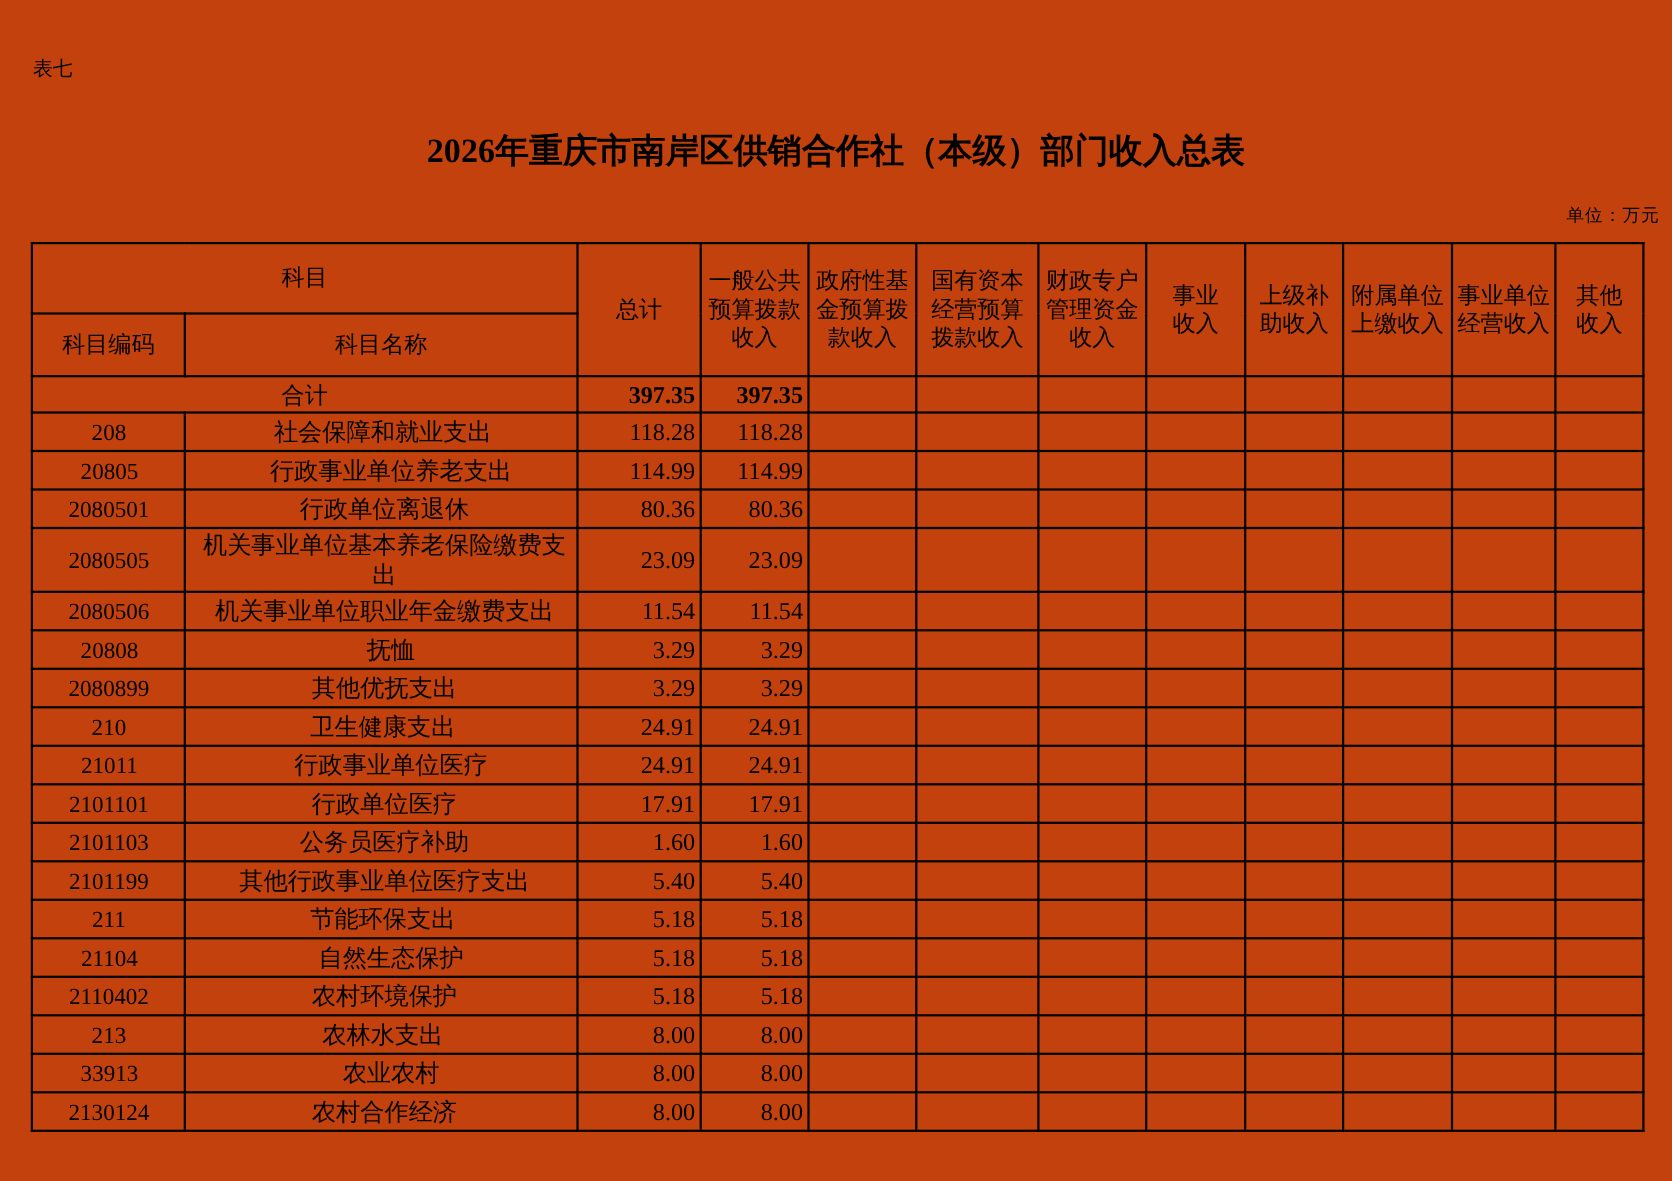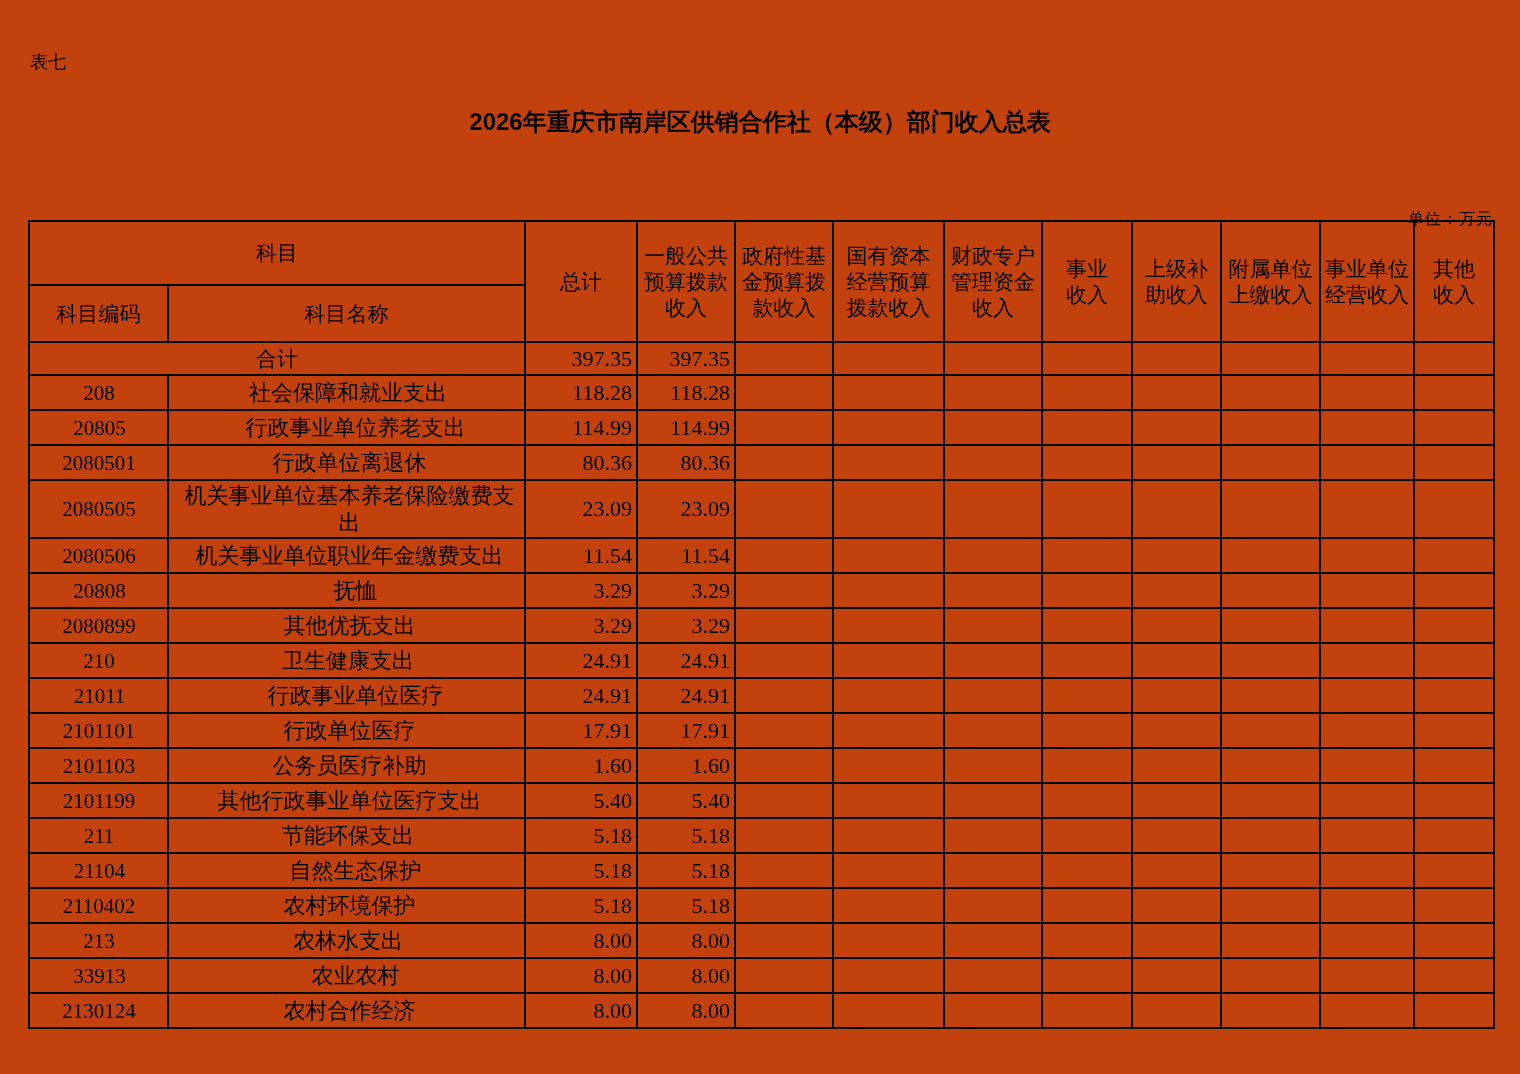--- a/index.html
+++ b/index.html
@@ -9,29 +9,28 @@
     background: #ffffff; color: #000000;
     font-family: "Liberation Serif", "DejaVu Serif", serif;
   }
   .sheet { position: relative; width: 1520px; height: 1074px; background: #c2410c; overflow: hidden; }
 
   .table-label {
     position: absolute; left: 30px; top: 50px;
     font-size: 18px; font-family: "Liberation Serif", "DejaVu Serif", serif;
   }
   .page-title {
-    position: absolute; left: 0; top: 106px; width: 100%;
-    text-align: center; font-size: 24px; font-weight: bold;
-    font-family: Liberation Sans, sans-serif;
+    position: absolute; left: 0; top: 116px; width: 100%;
+    text-align: center; font-size: 31px; font-weight: bold;
+    font-family: Liberation Serif, serif;
   }
   .unit-note {
-    position: absolute; right: 27px; top: 186px;
+    position: absolute; right: 11px; top: 186px;
     font-size: 16px; letter-spacing: 1px;
     font-family: "Liberation Serif", "DejaVu Serif", serif;
-    margin-top: 23px;
   }
 
   table.budget {
     position: absolute; left: 28px; top: 220px;
     width: 1465px; border-collapse: collapse; table-layout: fixed;
   }
   .budget th, .budget td {
     border: 2px solid #000; overflow: hidden;
     vertical-align: middle; padding: 0;
   }
@@ -70,21 +69,21 @@
     padding: 1px 2px 1px 5px; word-break: break-all;
   }
   td.code.lvl2 { padding-left: 4px; }
   td.code.lvl3 { }
   td.name.lvl2 { padding-left: 20px; }
   td.name.lvl3 { padding-left: 8px; }
   td.num {
     font-size: 22px; text-align: right; padding: 1px 4px 1px 1px;
     white-space: nowrap;
   }
-  td.num.bold { font-weight: normal; margin-left: 28px; }
+  td.num.bold { font-weight: bold; margin-left: 28px; }
 </style>
 </head>
 <body>
 
 <div class="sheet">
 
   <div class="table-label">表七</div>
 
   <div class="page-title">2026年重庆市南岸区供销合作社（本级）部门收入总表</div>
 

